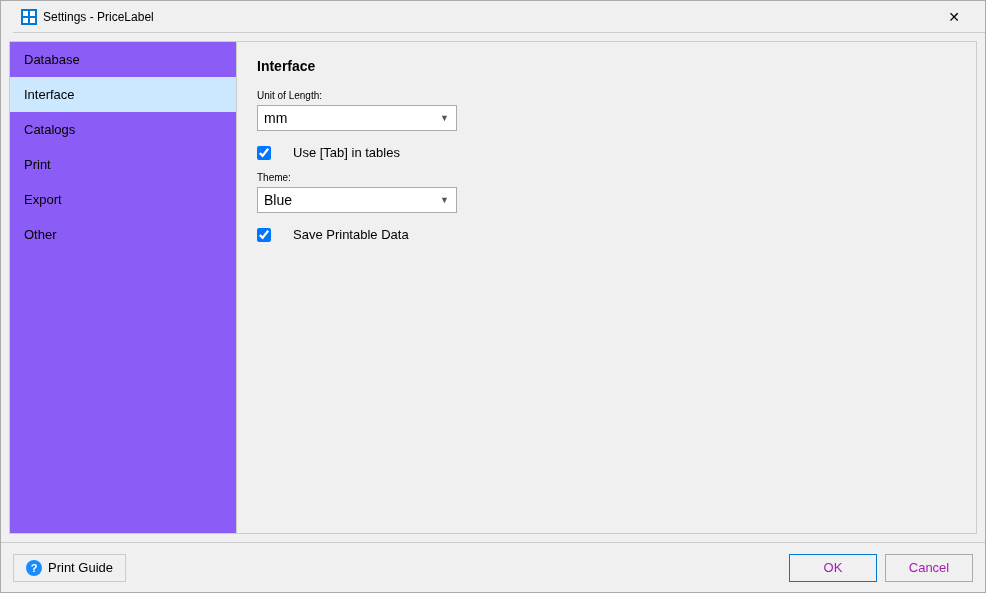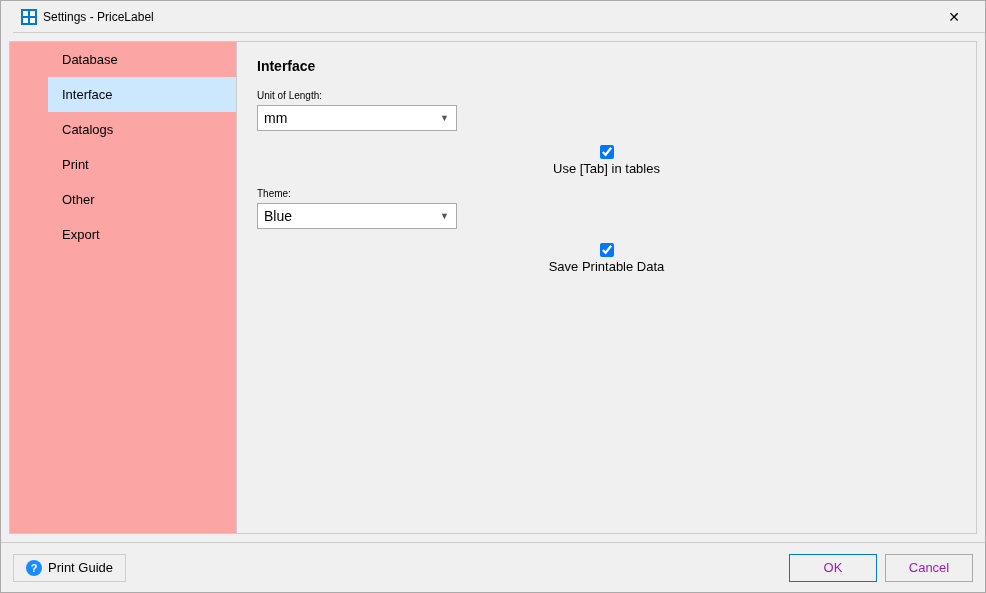--- a/index.html
+++ b/index.html
@@ -70,26 +70,25 @@
     }
     .main-area {
       flex: 1;
       display: flex;
       overflow: hidden;
       padding: 8px;
       gap: 0;
     }
     .sidebar {
       width: 228px;
-      background: #fca5a5;
+      background: #8b5cf6;
       border: 1px solid #ccc;
       flex-shrink: 0;
       display: flex;
       flex-direction: column;
-      padding-left: 38px;
     }
     .sidebar-item {
       padding: 10px 14px;
       cursor: pointer;
       color: #000;
       font-size: 13px;
       border: none;
       background: transparent;
     }
     .sidebar-item.active {
@@ -143,23 +142,22 @@
       color: #555;
       position: absolute;
       right: 8px;
       top: 50%;
       transform: translateY(-50%);
       pointer-events: none;
     }
     .checkbox-group {
       display: flex;
       align-items: center;
-      gap: 2px;
+      gap: 22px;
       margin-bottom: 12px;
-      flex-direction: column;
     }
     .checkbox-group input[type="checkbox"] {
       width: 14px;
       height: 14px;
       cursor: pointer;
     }
     .checkbox-label {
       font-size: 13px;
       color: #000;
     }
@@ -235,22 +233,22 @@
   </div>
 
   <div class="content">
     <div class="main-area">
 
       <div class="sidebar">
         <div class="sidebar-item">Database</div>
         <div class="sidebar-item active">Interface</div>
         <div class="sidebar-item">Catalogs</div>
         <div class="sidebar-item">Print</div>
+        <div class="sidebar-item">Export</div>
         <div class="sidebar-item">Other</div>
-        <div class="sidebar-item">Export</div>
       </div>
 
       <div class="panel">
         <div class="panel-title">Interface</div>
 
         <div class="form-group">
           <label class="form-label">Unit of Length:</label>
           <div class="select-wrapper">
             <select class="form-select">
               <option value="mm">mm</option>

